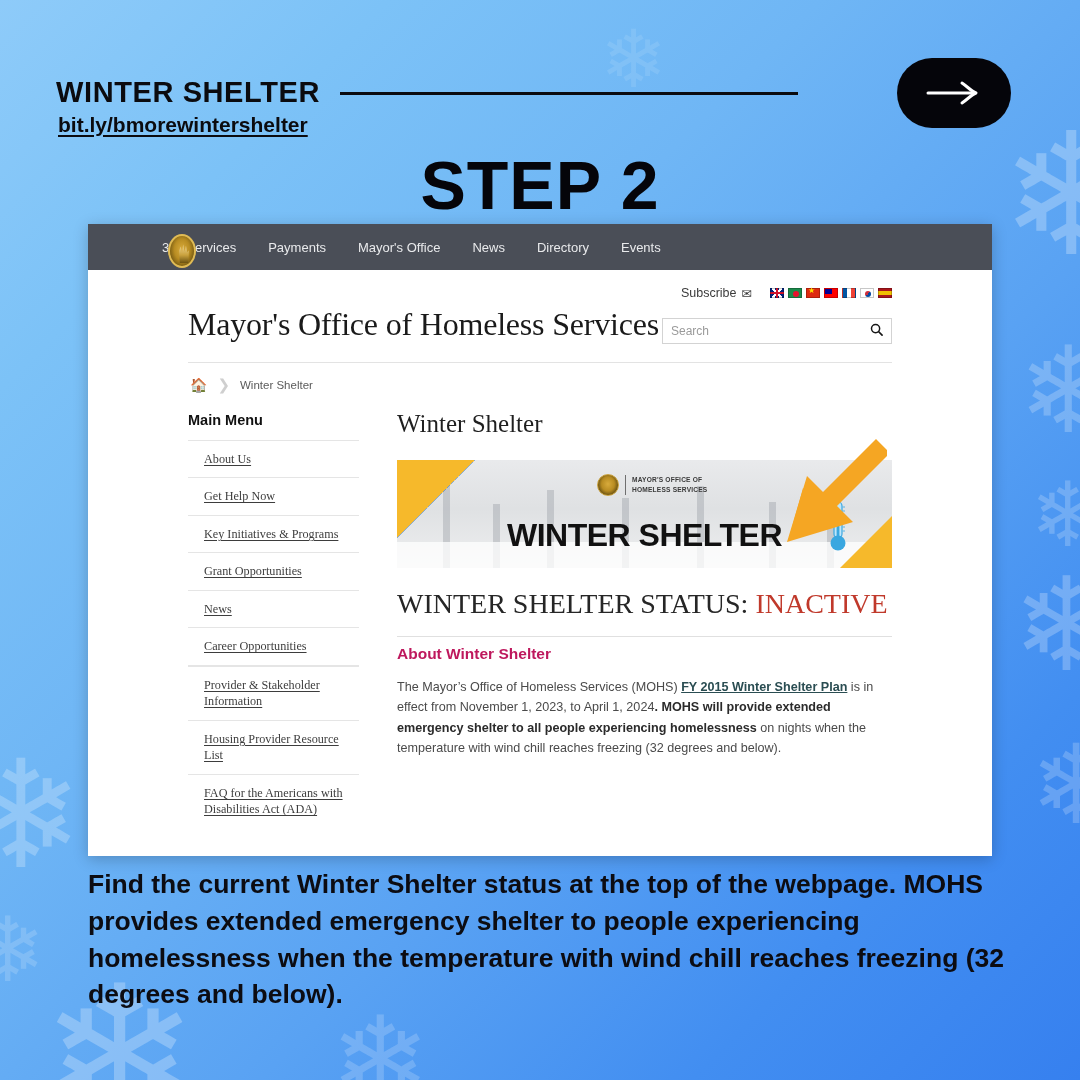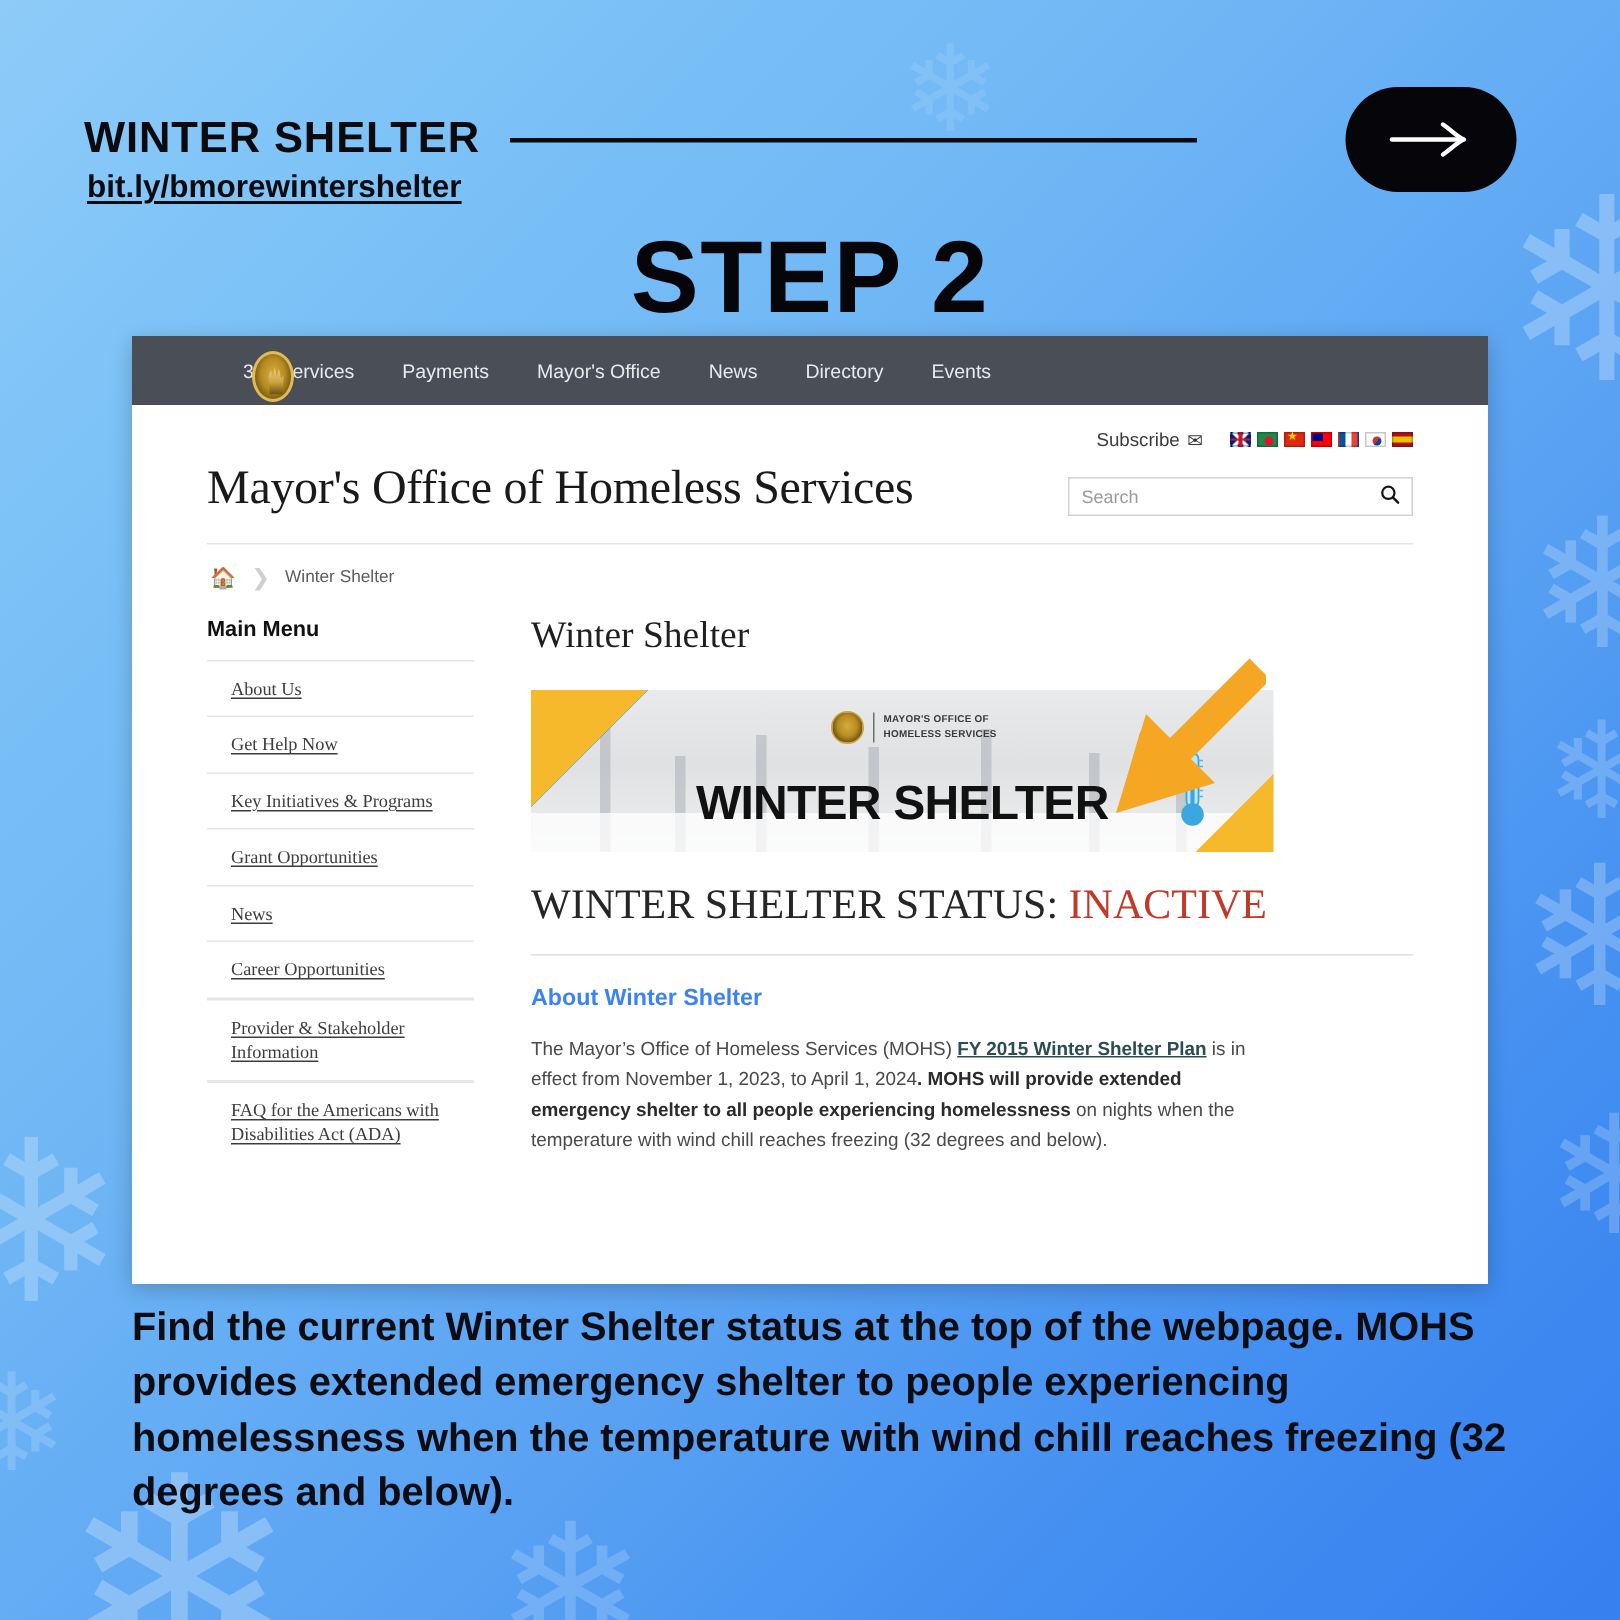--- a/index.html
+++ b/index.html
@@ -130,21 +130,21 @@
   }
   .navbar a {
     color: #e9eaec;
     font-size: 13px;
     text-decoration: none;
     white-space: nowrap;
   }
 
   .page {
     position: relative;
-    padding: 0 50px;
+    padding: 0 100px;
     background: #fff;
     height: 602px;
   }
 
   .topline {
     display: flex;
     justify-content: flex-end;
     align-items: center;
     gap: 18px;
     padding-top: 16px;
@@ -294,21 +294,21 @@
   .status-row {
     margin-top: 20px;
     font-family: Liberation Serif, serif;
     font-size: 28px;
     color: #262626;
     white-space: nowrap;
   }
   .status-row .val { color: #c0392b; }
   .status-rule { height:1px; background:#e0e0e0; margin-top: 16px; }
 
-  .about-h { margin-top: 20px; font-size: 15.5px; color:#3b82f6; }
+  .about-h { margin-top: 8px; font-size: 15.5px; color:#be185d; }
   .about-p {
     margin-top: 14px;
     font-size: 12.6px;
     line-height: 1.62;
     color: #4a4a4a;
     max-width: 496px;
   }
   .about-p a { color:#2a4d52; font-weight:700; text-decoration: underline; }
   .about-p b { color:#2b2b2b; }
 
@@ -421,20 +421,21 @@
           <div class="sline"></div>
           <a href="#">Grant Opportunities</a>
           <div class="sline"></div>
           <a href="#">News</a>
           <div class="sline"></div>
           <a href="#">Career Opportunities</a>
           <div class="sline"></div>
           <div class="sline"></div>
           <a href="#">Provider &amp; Stakeholder Information</a>
           <div class="sline"></div>
+          <a href="#">Housing Provider Resource List</a>
           <div class="sline"></div>
           <a href="#">FAQ for the Americans with Disabilities Act (ADA)</a>
 
         </div>
 
         <div class="main">
           <h1>Winter Shelter</h1>
 
           <div class="banner">
             <div class="tree t1"></div>

